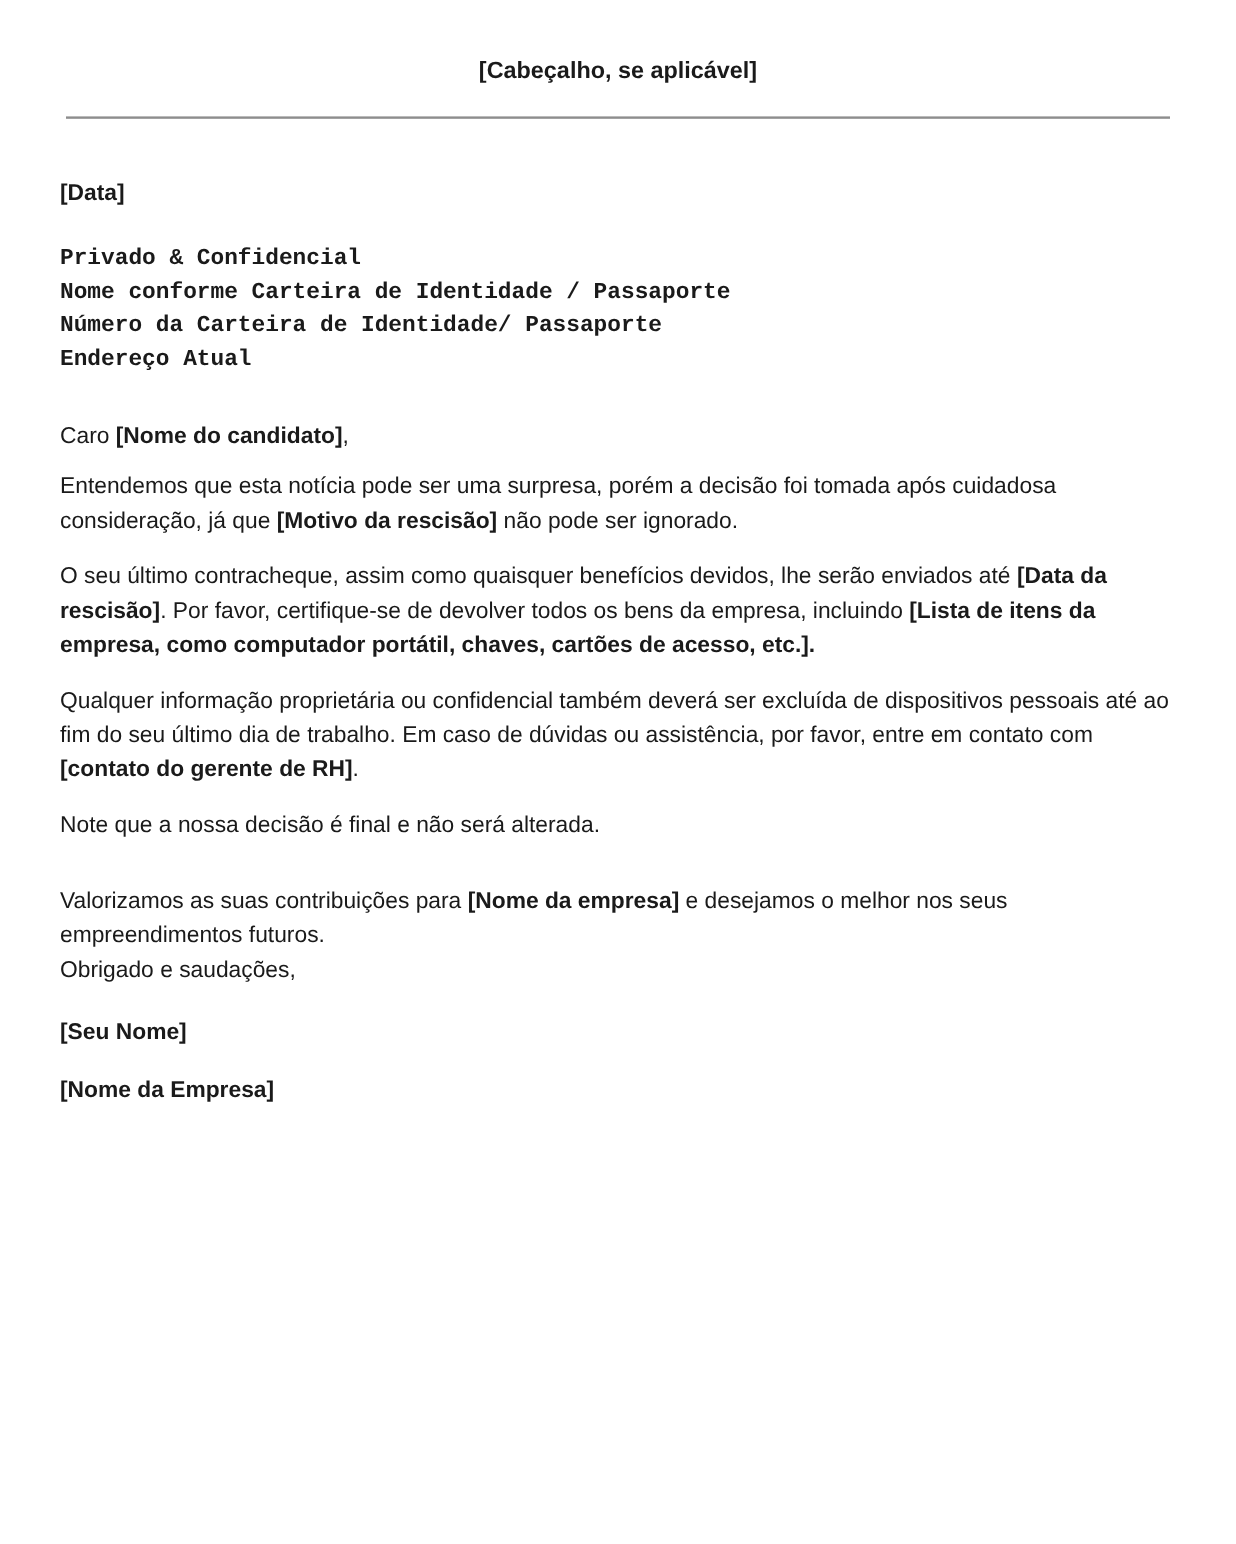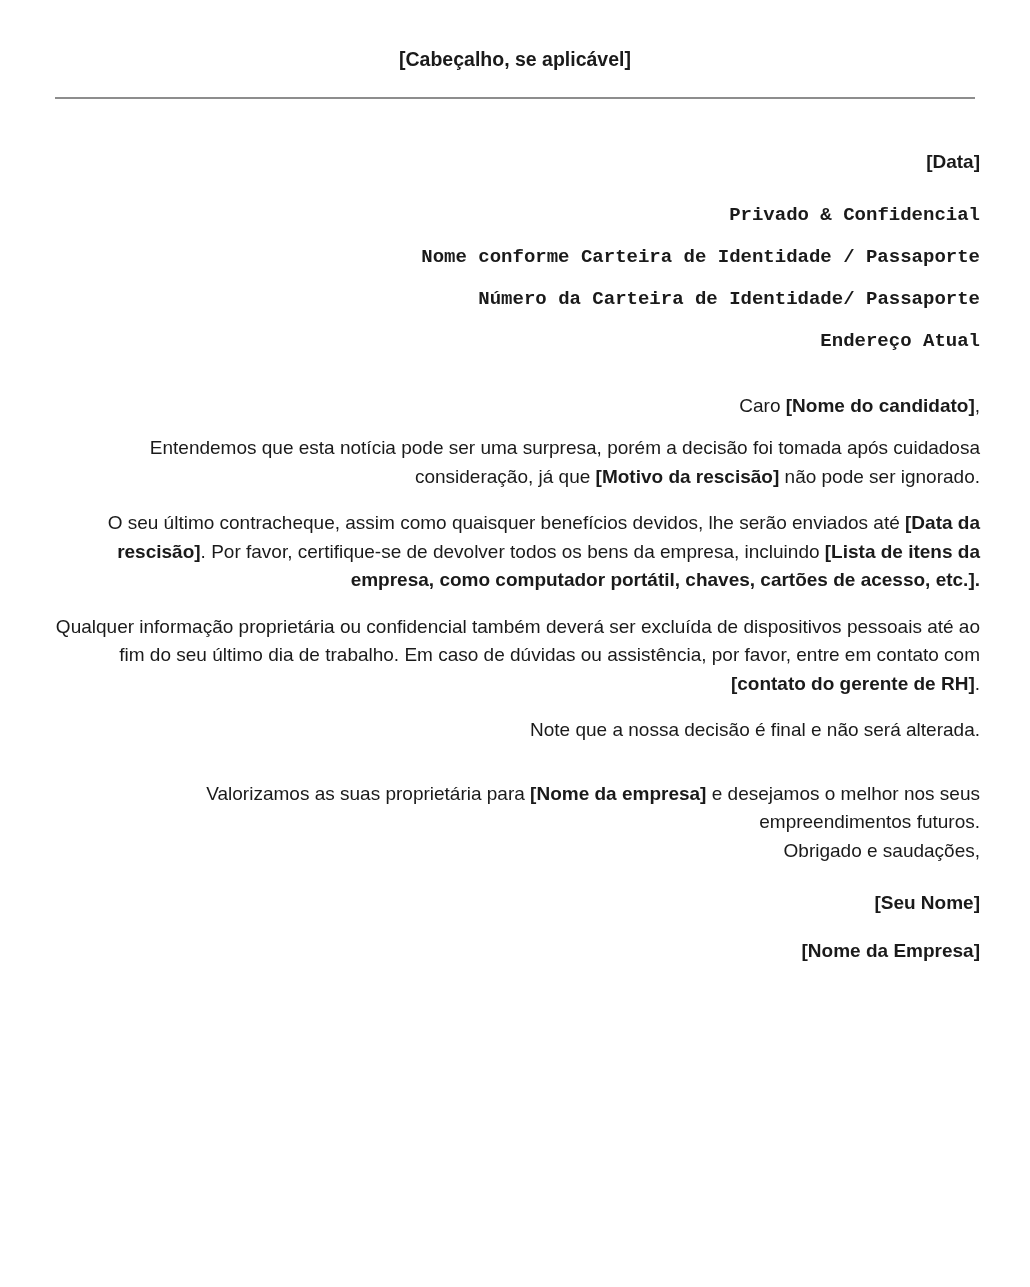--- a/index.html
+++ b/index.html
@@ -12,21 +12,21 @@
     min-height: 1287px;
     box-sizing: border-box;
     margin: 0 auto;
     padding: 47px 50px 40px 50px;
     background: #ffffff;
     font-family: "Liberation Sans", "DejaVu Sans", sans-serif;
     font-size: 19px;
     color: #1a1a1a;
     -webkit-font-smoothing: antialiased;
   }
-  .page * { margin: 0; text-align: right; }
+  .page * { margin: 0; }
 
   .letter-header {
     text-align: center;
     font-weight: 700;
     font-size: 19.5px;
     line-height: 24px;
   }
   .divider {
     border: none;
     border-top: 2px solid #8d8d8d;
@@ -39,21 +39,21 @@
     line-height: 21px;
   }
   .recipient {
     margin-top: 33px;
   }
   .recipient-line {
     font-weight: 700;
     line-height: 21px;
     font-family: Liberation Mono, monospace;
   }
-  .recipient-line + .recipient-line { margin-top: 21px; }
+  .recipient-line + .recipient-line { margin-top: 7px; }
 
   .subject-line {
     margin-top: 46px;
     line-height: 21px;
   }
   .salutation {
     margin-top: 43px;
     line-height: 21px;
   }
   .body-paragraph {
@@ -98,21 +98,21 @@
 
 
   <p class="body-paragraph p-next"><span>Entendemos que esta notícia pode ser uma surpresa, porém a decisão foi tomada após cuidadosa consideração, já que </span><span class="bold-seg">[Motivo da rescisão]</span><span> não pode ser ignorado.</span></p>
 
   <p class="body-paragraph p-next"><span>O seu último contracheque, assim como quaisquer benefícios devidos, lhe serão enviados até </span><span class="bold-seg">[Data da rescisão]</span><span>. Por favor, certifique-se de devolver todos os bens da empresa, incluindo </span><span class="bold-seg">[Lista de itens da empresa, como computador portátil, chaves, cartões de acesso, etc.].</span></p>
 
   <p class="body-paragraph p-next"><span>Qualquer informação proprietária ou confidencial também deverá ser excluída de dispositivos pessoais até ao fim do seu último dia de trabalho. Em caso de dúvidas ou assistência, por favor, entre em contato com </span><span class="bold-seg">[contato do gerente de RH]</span><span>.</span></p>
 
   <p class="body-paragraph p-next"><span>Note que a nossa decisão é final e não será alterada.</span></p>
 
-  <p class="body-paragraph p-spaced"><span>Valorizamos as suas proprietária para </span><span class="bold-seg">[Nome da empresa]</span><span> e desejamos o melhor nos seus empreendimentos futuros.</span></p>
+  <p class="body-paragraph p-spaced"><span>Valorizamos as suas contribuições para </span><span class="bold-seg">[Nome da empresa]</span><span> e desejamos o melhor nos seus empreendimentos futuros.</span></p>
 
   <div class="closing">Obrigado e saudações,</div>
 
   <div class="sig-line sig-first">[Seu Nome]</div>
 
 
   <div class="sig-line sig-next">[Nome da Empresa]</div>
 
 </div>
 

